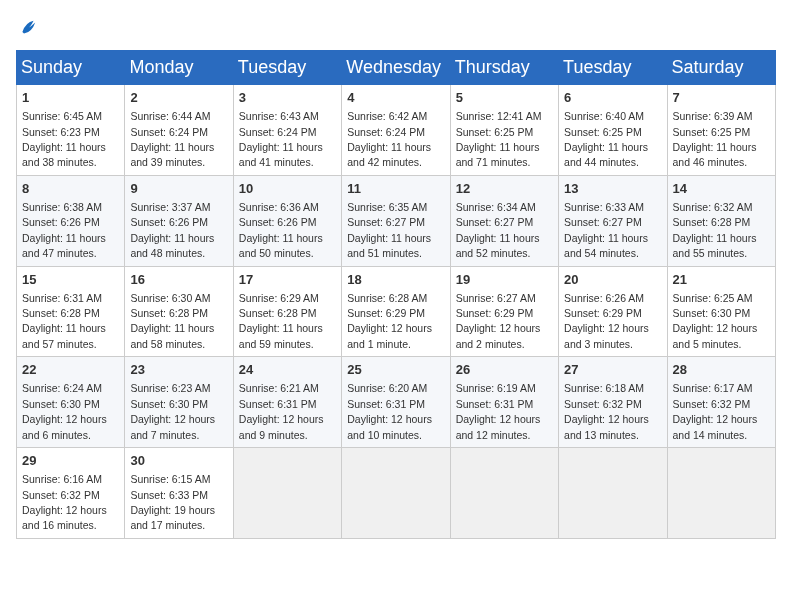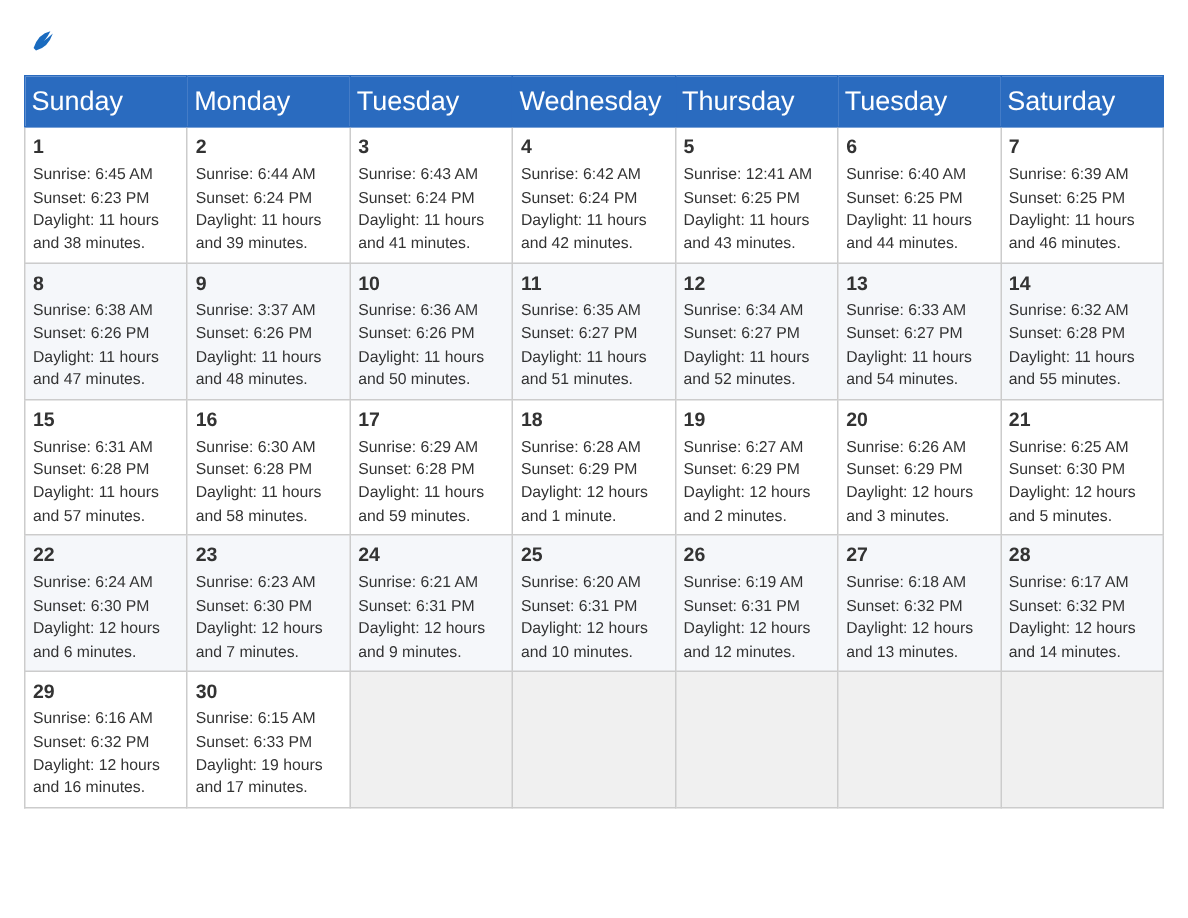--- a/index.html
+++ b/index.html
@@ -131,21 +131,21 @@
 <span class="day-info">Sunrise: 6:43 AM</span><br>
 <span class="day-info">Sunset: 6:24 PM</span><br>
 <span class="day-info">Daylight: 11 hours and 41 minutes.</span></td>
         <td><span class="day-num">4</span>
 <span class="day-info">Sunrise: 6:42 AM</span><br>
 <span class="day-info">Sunset: 6:24 PM</span><br>
 <span class="day-info">Daylight: 11 hours and 42 minutes.</span></td>
         <td><span class="day-num">5</span>
 <span class="day-info">Sunrise: 12:41 AM</span><br>
 <span class="day-info">Sunset: 6:25 PM</span><br>
-<span class="day-info">Daylight: 11 hours and 43 minutes.</span></td>
+<span class="day-info">Daylight: 11 hours and 71 minutes.</span></td>
         <td><span class="day-num">6</span>
 <span class="day-info">Sunrise: 6:40 AM</span><br>
 <span class="day-info">Sunset: 6:25 PM</span><br>
 <span class="day-info">Daylight: 11 hours and 44 minutes.</span></td>
         <td><span class="day-num">7</span>
 <span class="day-info">Sunrise: 6:39 AM</span><br>
 <span class="day-info">Sunset: 6:25 PM</span><br>
 <span class="day-info">Daylight: 11 hours and 46 minutes.</span></td>
       </tr>
       <tr>

